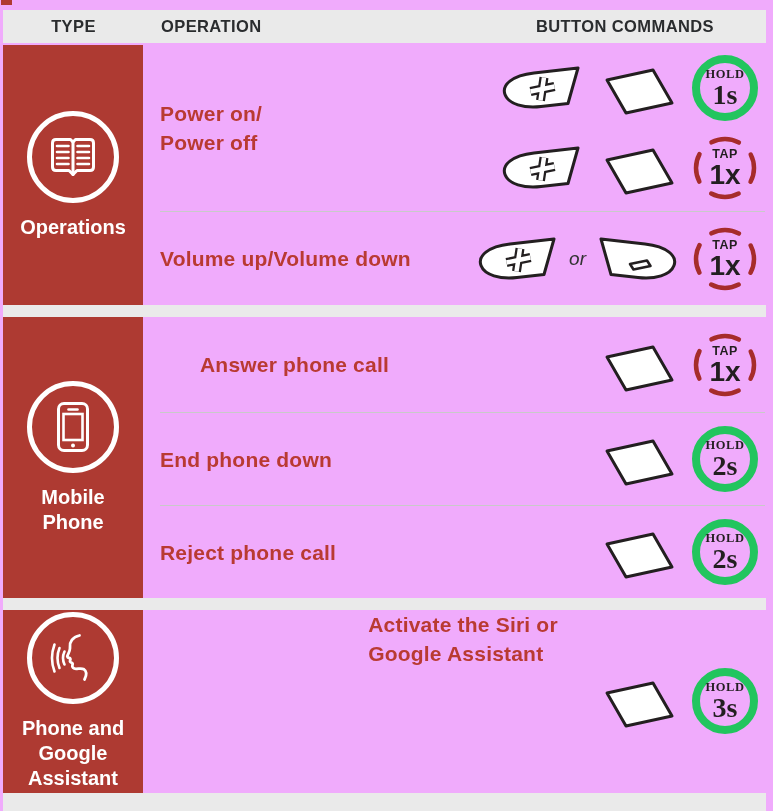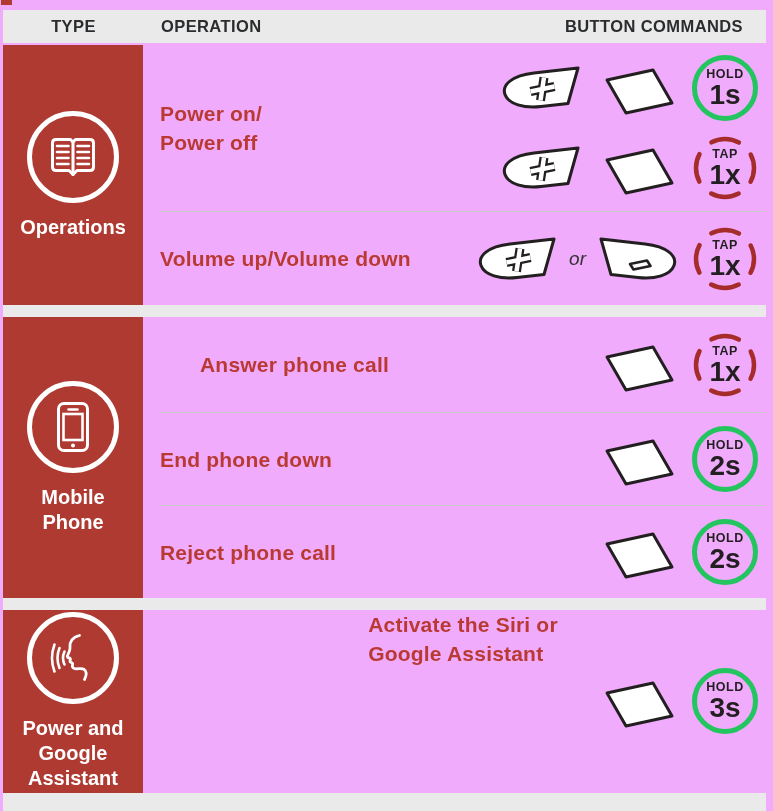--- a/index.html
+++ b/index.html
@@ -8,21 +8,21 @@
     font-family:"Liberation Sans", sans-serif;color:#231F20;
   }
   .corner-sliver{position:absolute;top:0;left:1px;width:11px;height:5px;background:#B03A31;}
   .header{
     position:absolute;top:10px;left:3px;width:763px;height:33px;background:#EAEAEA;
     display:flex;align-items:center;font-size:16.5px;font-weight:700;
     color:#2A2C2E;letter-spacing:.4px;
   }
   .h-type{width:141px;text-align:center;}
   .h-op{margin-left:17px;}
-  .h-cmd{margin-left:auto;margin-right:23px;}
+  .h-cmd{margin-left:auto;margin-right:52px;}
   .body{position:absolute;top:45px;left:3px;width:763px;display:flex;flex-direction:column;}
   .section{display:flex;}
   .section-gap{height:12px;background:#EAEAEA;}
   .bottom-band{height:18px;background:#EAEAEA;}
   .type-cell{
     width:140px;background:#AE3A32;color:#ffffff;display:flex;flex-direction:column;
     align-items:center;justify-content:center;flex-shrink:0;
   }
   .icon-circle{
     width:92px;height:92px;border:5px solid #ffffff;border-radius:50%;
@@ -36,21 +36,21 @@
   .op-label{color:#B93A32;font-size:21px;font-weight:600;line-height:29px;letter-spacing:.2px;}
   .op-label span{display:block;}
   .commands{margin-left:auto;display:flex;flex-direction:column;align-items:flex-end;gap:14px;padding-right:8px;}
   .command-line{display:flex;align-items:center;gap:9px;}
   .btn-shape{display:flex;align-items:center;}
   .or-text{font-style:italic;font-size:19px;color:#333333;padding:0 2px;}
   .badge{
     position:relative;width:66px;height:66px;border-radius:50%;box-sizing:border-box;
     display:flex;flex-direction:column;align-items:center;justify-content:center;flex-shrink:0;
   }
-  .badge-hold{border:5px solid #22c55e;}
+  .badge-hold{border:8px solid #22c55e;font-family:Liberation Serif, serif;}
   .tap-ring{position:absolute;inset:0;width:66px;height:66px;}
   .badge-action{font-size:12.5px;font-weight:700;letter-spacing:.5px;line-height:13px;z-index:1;}
   .badge-value{font-size:28px;font-weight:700;line-height:27px;z-index:1;}
 </style>
 </head>
 <body>
 
 <div class="page">
   <div class="corner-sliver"></div>
   <div class="header">
@@ -236,21 +236,21 @@
       <div class="section-gap"></div>
       <div class="section" style="height: 183px;">
         <div class="type-cell">
           <div class="icon-circle">
             <svg width="56" height="56" viewBox="0 0 56 56">
               <path d="M34.5 5.5 C27.5 7 24.5 12 25 17 C25.3 20 24 22.5 22.5 25.5 C21.8 26.9 23 27.8 24.3 28 C25.4 28.2 25.7 29 25.2 30.2 C24.7 31.4 25.1 32.4 26.4 32.7 C27.7 33 27.9 33.8 27.4 35.3 C26.9 37.3 28.4 38.8 31 38.8 C34 38.8 36.5 37.8 39 39.3 C42 41.3 41.5 45.5 39.5 49.5" fill="none" stroke="#ffffff" stroke-width="2.8" stroke-linecap="round" stroke-linejoin="round"></path>
               <path d="M19.5 21.5 Q16.5 28 19.5 34.5 M14.5 18 Q10.5 28 14.5 38 M9.5 14.5 Q4.5 28 9.5 41.5" fill="none" stroke="#ffffff" stroke-width="2.6" stroke-linecap="round"></path>
             </svg>
           </div>
           <div class="type-label">
-            <span>Power and</span>
+            <span>Phone and</span>
             <span>Google</span>
             <span>Assistant</span>
           </div>
         </div>
         <div class="rows">
           <div class="op-row" style="height: 183px; flex-direction: column;">
             <div class="op-label">
               <span>Activate the Siri or</span>
               <span>Google Assistant</span>
             </div>

